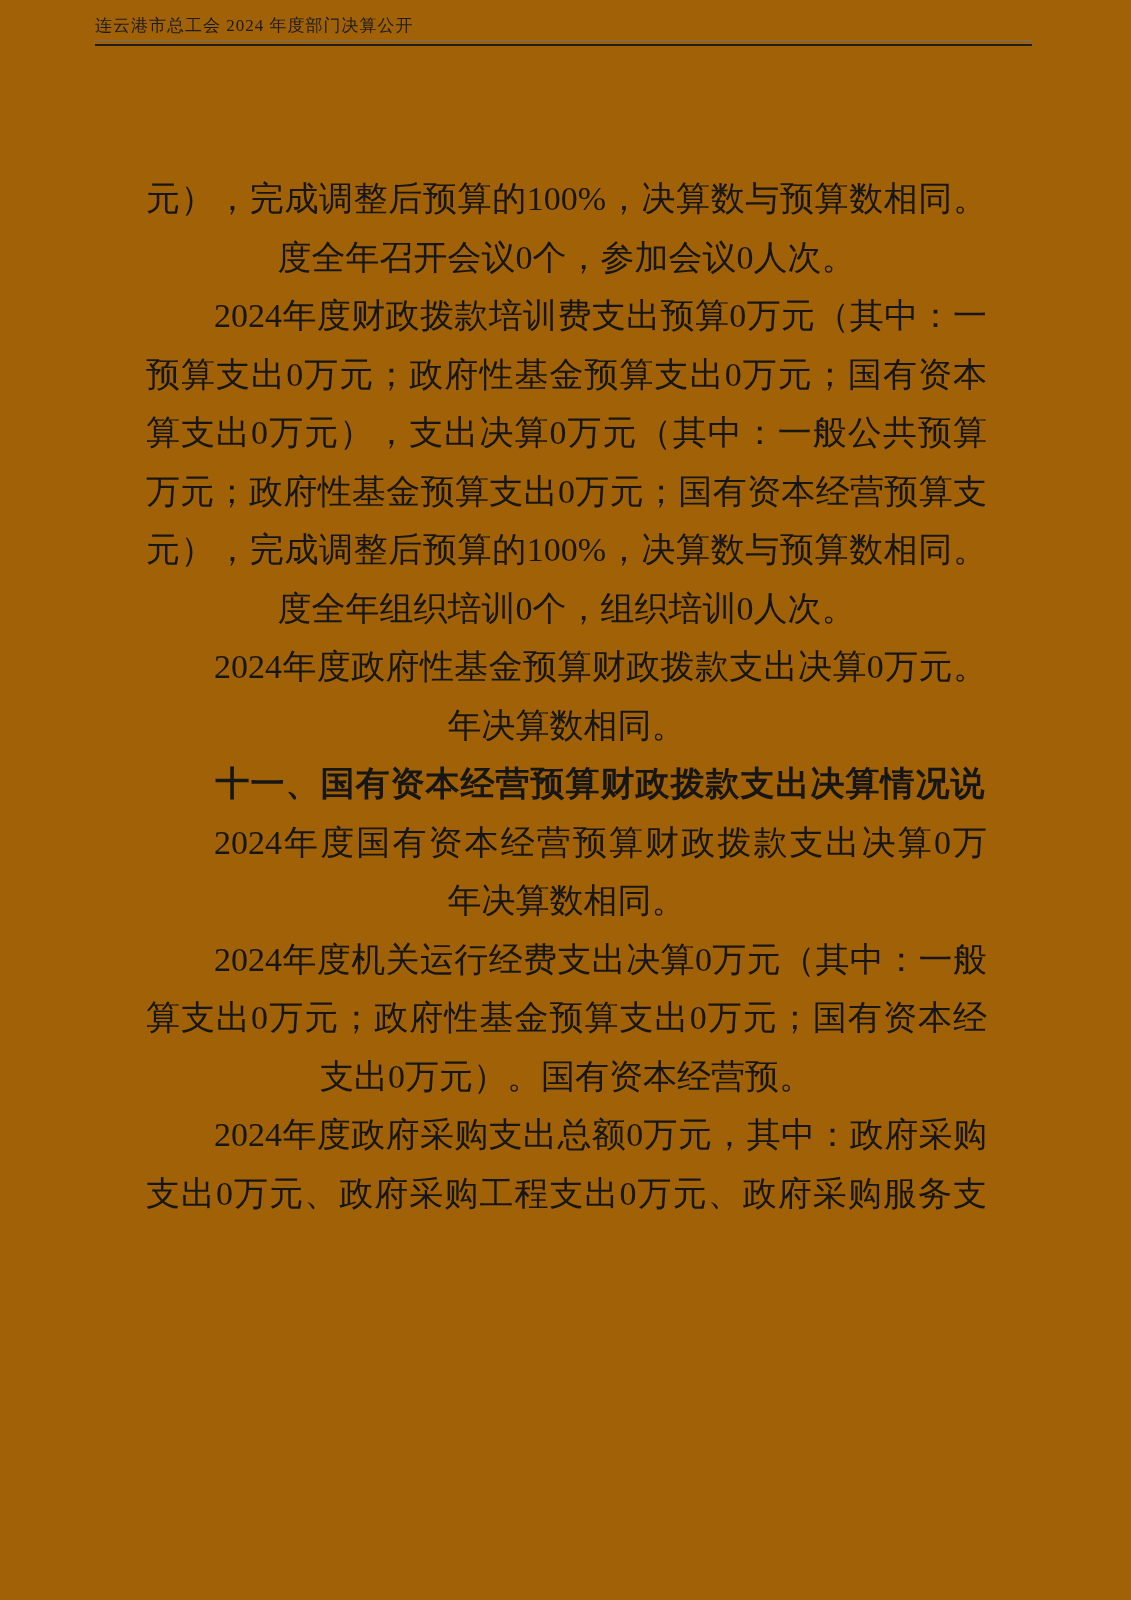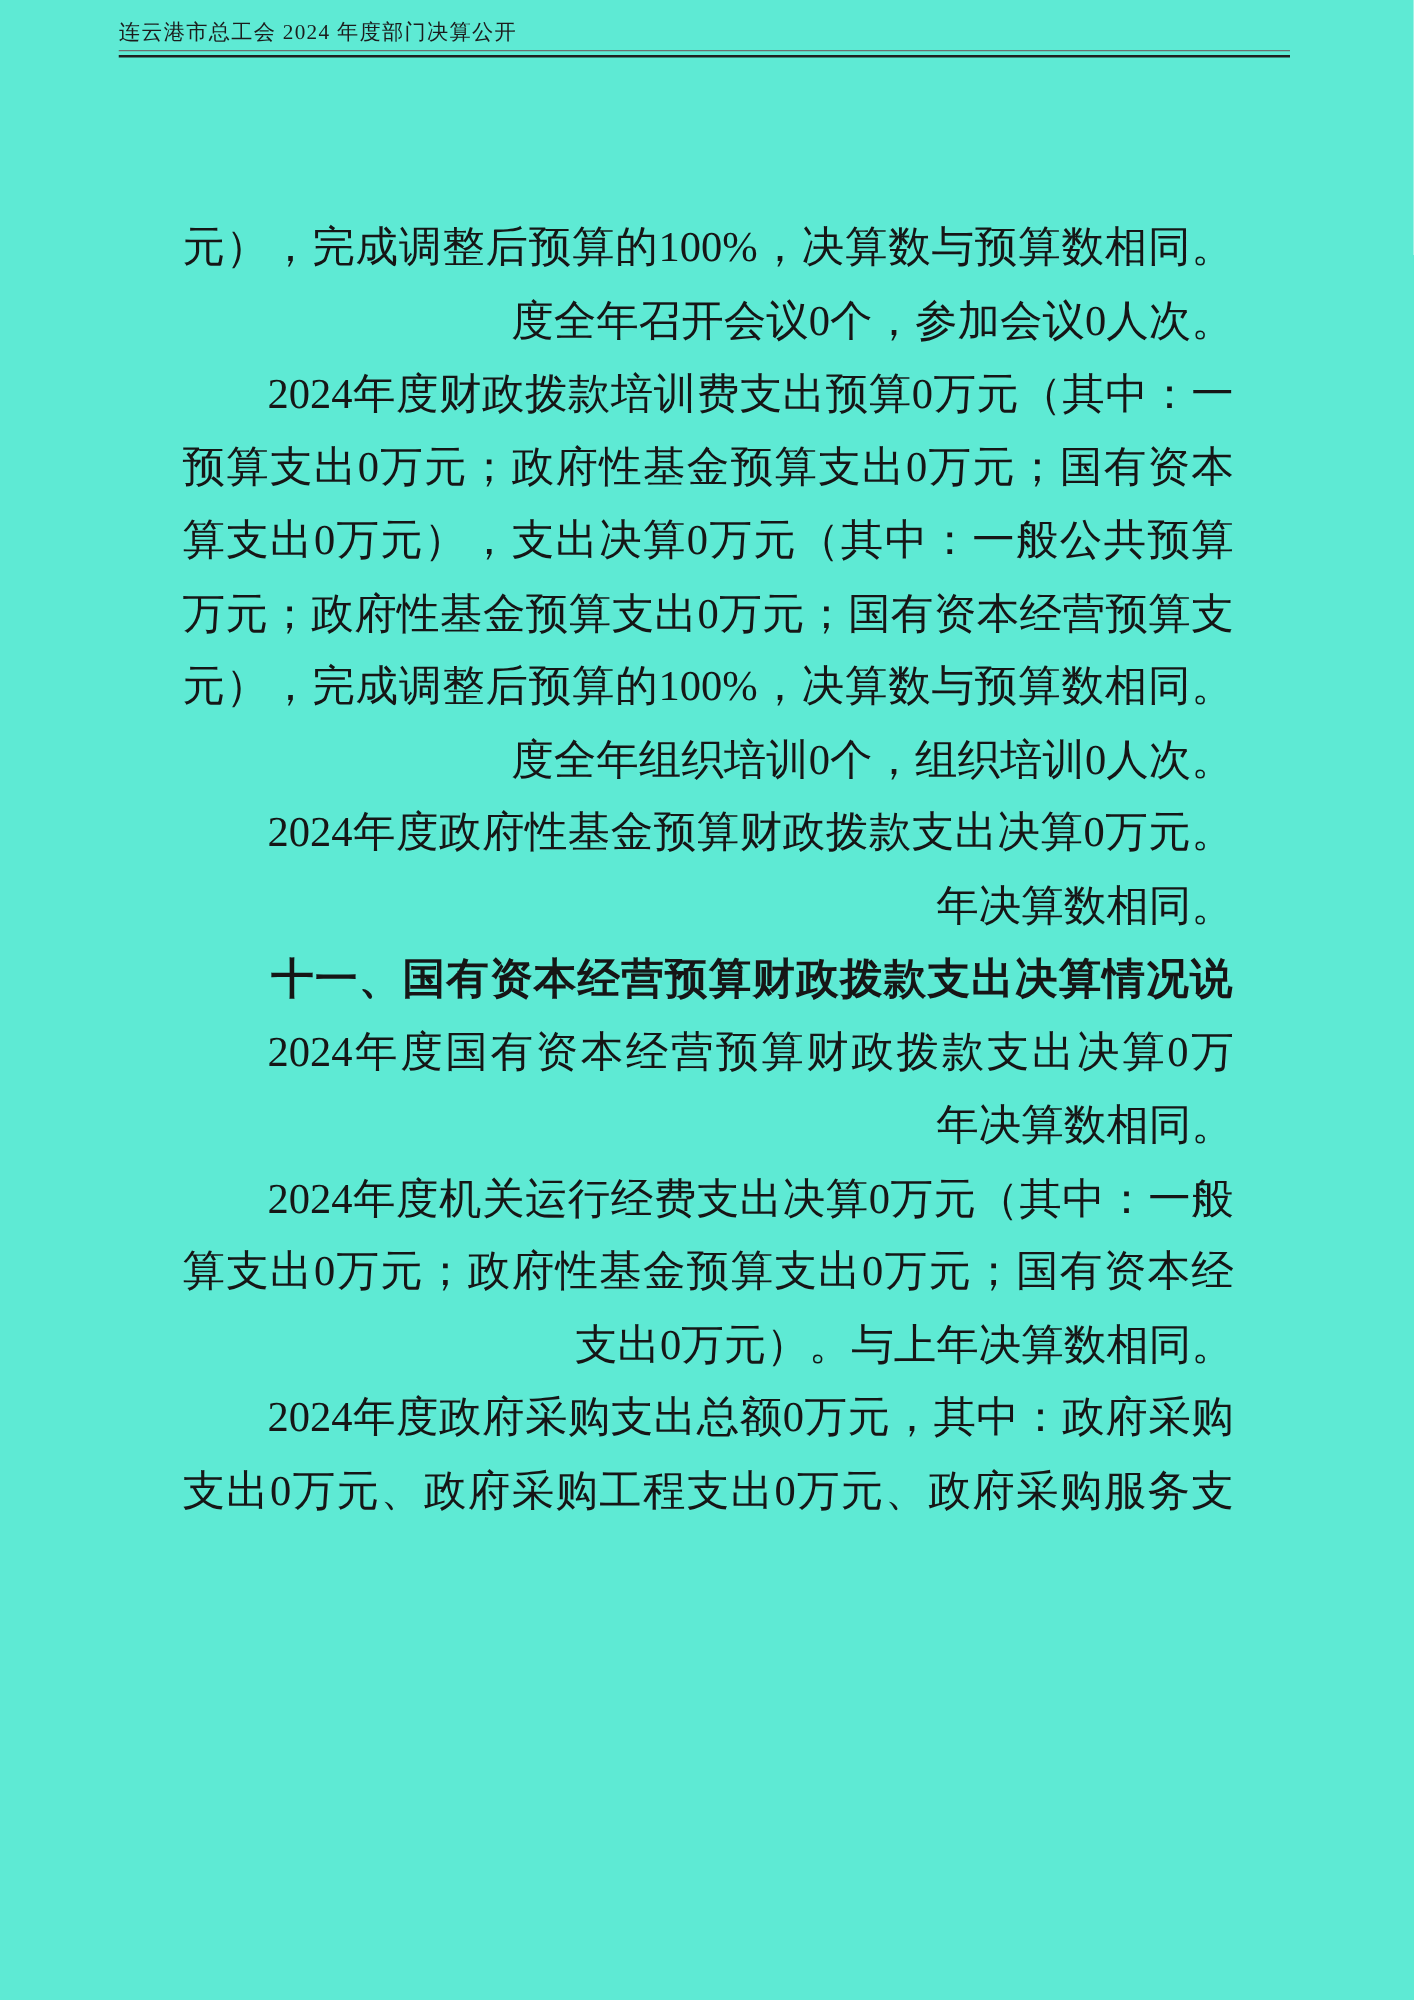--- a/index.html
+++ b/index.html
@@ -4,21 +4,21 @@
 <style>
   html, body {
     margin: 0;
     padding: 0;
     background: #ffffff;
   }
   .page {
     position: relative;
     width: 1131px;
     height: 1600px;
-    background: #5eead4;
+    background: #a16207;
     color: #1a1a1a;
     font-family: "Liberation Serif", "DejaVu Serif", serif;
     overflow: hidden;
   }
   
   .hdr {
     position: absolute;
     left: 95px;
     top: 14px;
     width: 937px;
@@ -42,21 +42,21 @@
     top: 170px;
     width: 841px;
     font-size: 34px;
     color: #161616;
   }
   .line {
     height: 58.5px;
     line-height: 58.5px;
     overflow: hidden;
     white-space: normal;
-    text-align: right;
+    text-align: center;
   }
   .line.j {              
     text-align: justify;
     text-align-last: justify;
   }
   .line.indent {         
     text-indent: 68px;
   }
   .line.heading {        
     font-weight: bold;
@@ -83,18 +83,18 @@
     <div class="line j">万元；政府性基金预算支出0万元；国有资本经营预算支出0万</div>
     <div class="line j">元），完成调整后预算的100%，决算数与预算数相同。2024年</div>
     <div class="line">度全年组织培训0个，组织培训0人次。</div>
     <div class="line j indent">2024年度政府性基金预算财政拨款支出决算0万元。与上</div>
     <div class="line">年决算数相同。</div>
     <div class="line heading">十一、国有资本经营预算财政拨款支出决算情况说明</div>
     <div class="line j indent">2024年度国有资本经营预算财政拨款支出决算0万元。与上</div>
     <div class="line">年决算数相同。</div>
     <div class="line j indent">2024年度机关运行经费支出决算0万元（其中：一般公共预</div>
     <div class="line j">算支出0万元；政府性基金预算支出0万元；国有资本经营预算</div>
-    <div class="line">支出0万元）。与上年决算数相同。</div>
+    <div class="line">支出0万元）。国有资本经营预。</div>
     <div class="line j indent">2024年度政府采购支出总额0万元，其中：政府采购货物</div>
     <div class="line j">支出0万元、政府采购工程支出0万元、政府采购服务支出0万元</div>
   </div>
 
 </div>
 
 </body></html>

